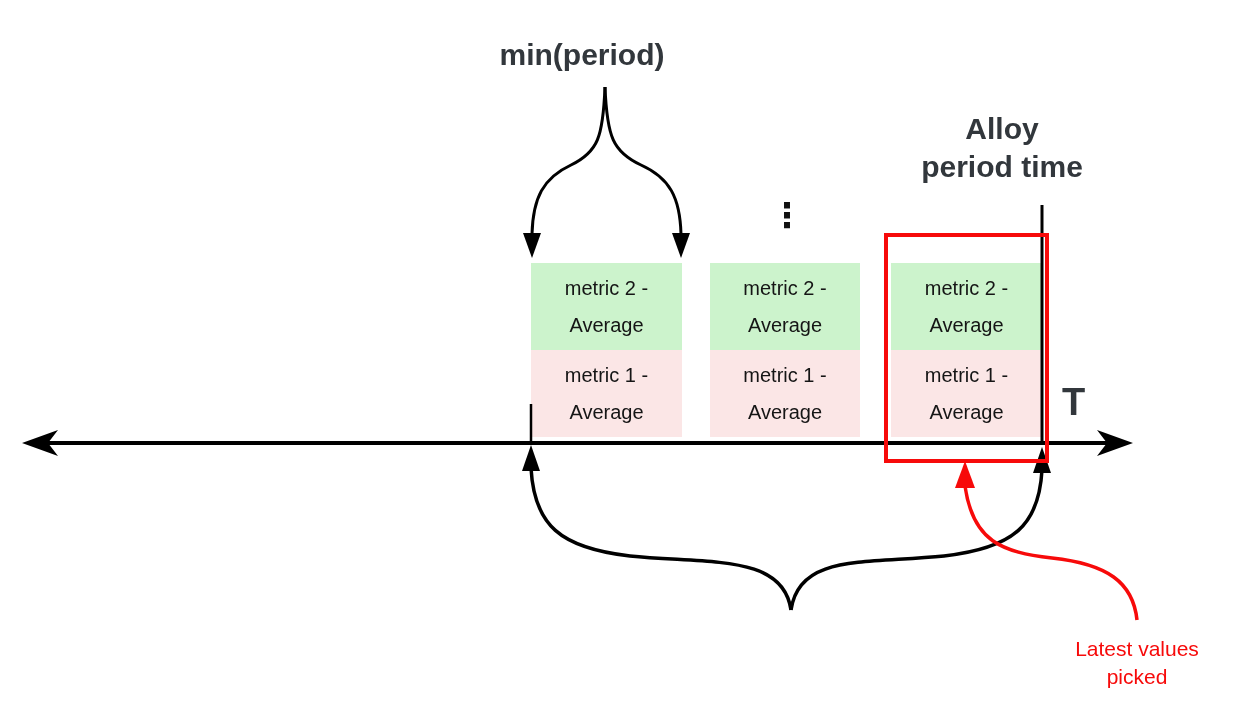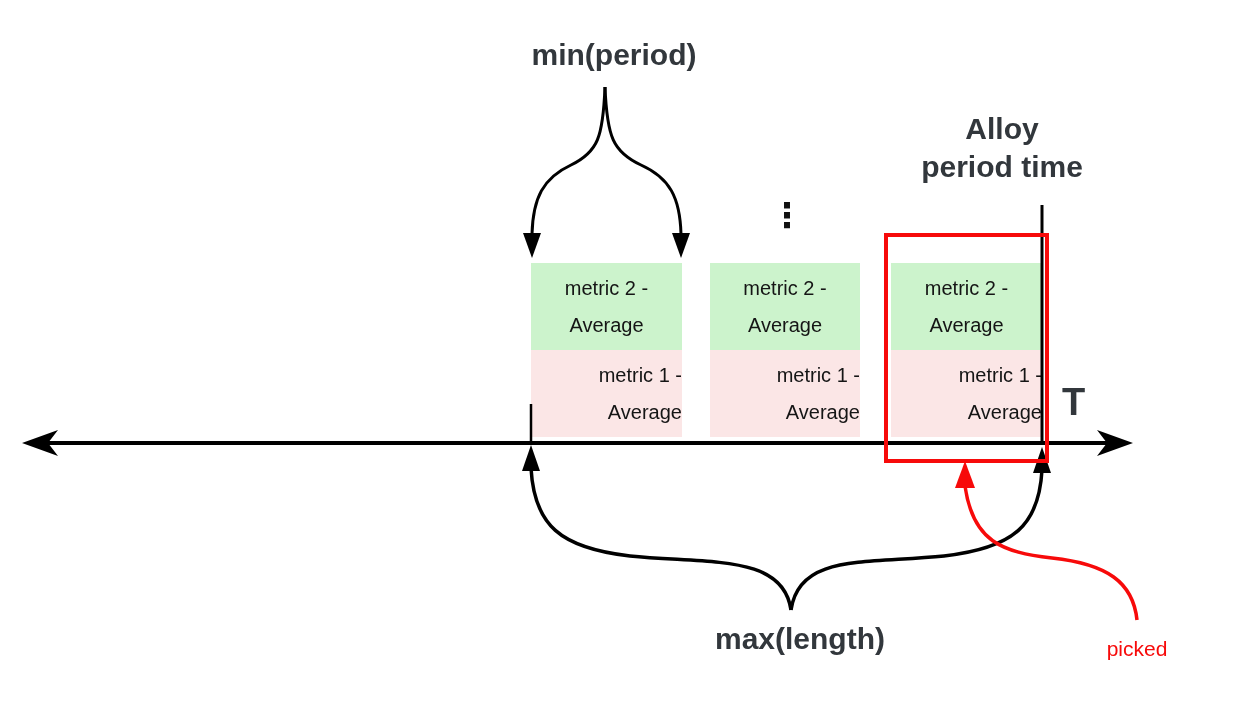--- a/index.html
+++ b/index.html
@@ -28,21 +28,21 @@
   .half{
     flex:1 1 50%;
     display:flex;flex-direction:column;
     align-items:center;justify-content:center;
     font-size:20px;line-height:28px;
     color:var(--cell-ink);
     text-align:center;
     gap:9px;
   }
   .half.green{background:var(--metric2-fill);}
-  .half.pink{background:var(--metric1-fill);align-items:flex-end;}
+  .half.pink{background:var(--metric1-fill);}
   .half span{display:block;}
   
   .big-label{
     position:absolute;
     font-size:30px;font-weight:bold;
     color:var(--label-ink);
     text-align:center;line-height:38px;
     z-index:3;white-space:nowrap;
   }
   .axis-label{
@@ -133,30 +133,30 @@
       <polygon points="1042,447 1033,473 1051,473" fill="currentColor" stroke="none"></polygon>
     </g>
 
     <g class="red" stroke="currentColor" fill="none">
       <rect x="886" y="235" width="161" height="226" stroke-width="4"></rect>
       <path d="M 965 486 C 973 542 1002 552 1052 558 C 1107 564 1133 582 1137 620" stroke-width="3.5"></path>
       <polygon points="965,461 955,488 975,488" fill="currentColor" stroke="none"></polygon>
     </g>
   </svg>
 
-  <div class="big-label" style="left:464px;top:36px;width:300px;">min(period)</div>
+  <div class="big-label" style="left:432px;top:36px;width:300px;">min(period)</div>
 
   <div class="big-label" style="left:852px;top:110px;width:300px;">
     <span style="display:block;">Alloy</span>
     <span style="display:block;">period time</span>
   </div>
 
   <div class="dots" style="left:770px;top:198px;">⋮</div>
 
   <div class="axis-label" style="left:1062px;top:383px;">T</div>
 
-  <div class="big-label" style="left:650px;top:620px;width:300px;">max(length)</div>
 
   <div class="red-label" style="left:1037px;top:635px;width:200px;">
+    <span style="display:block;">Latest values</span>
     <span style="display:block;">picked</span>
   </div>
 
 </div>
 
 </body></html>

